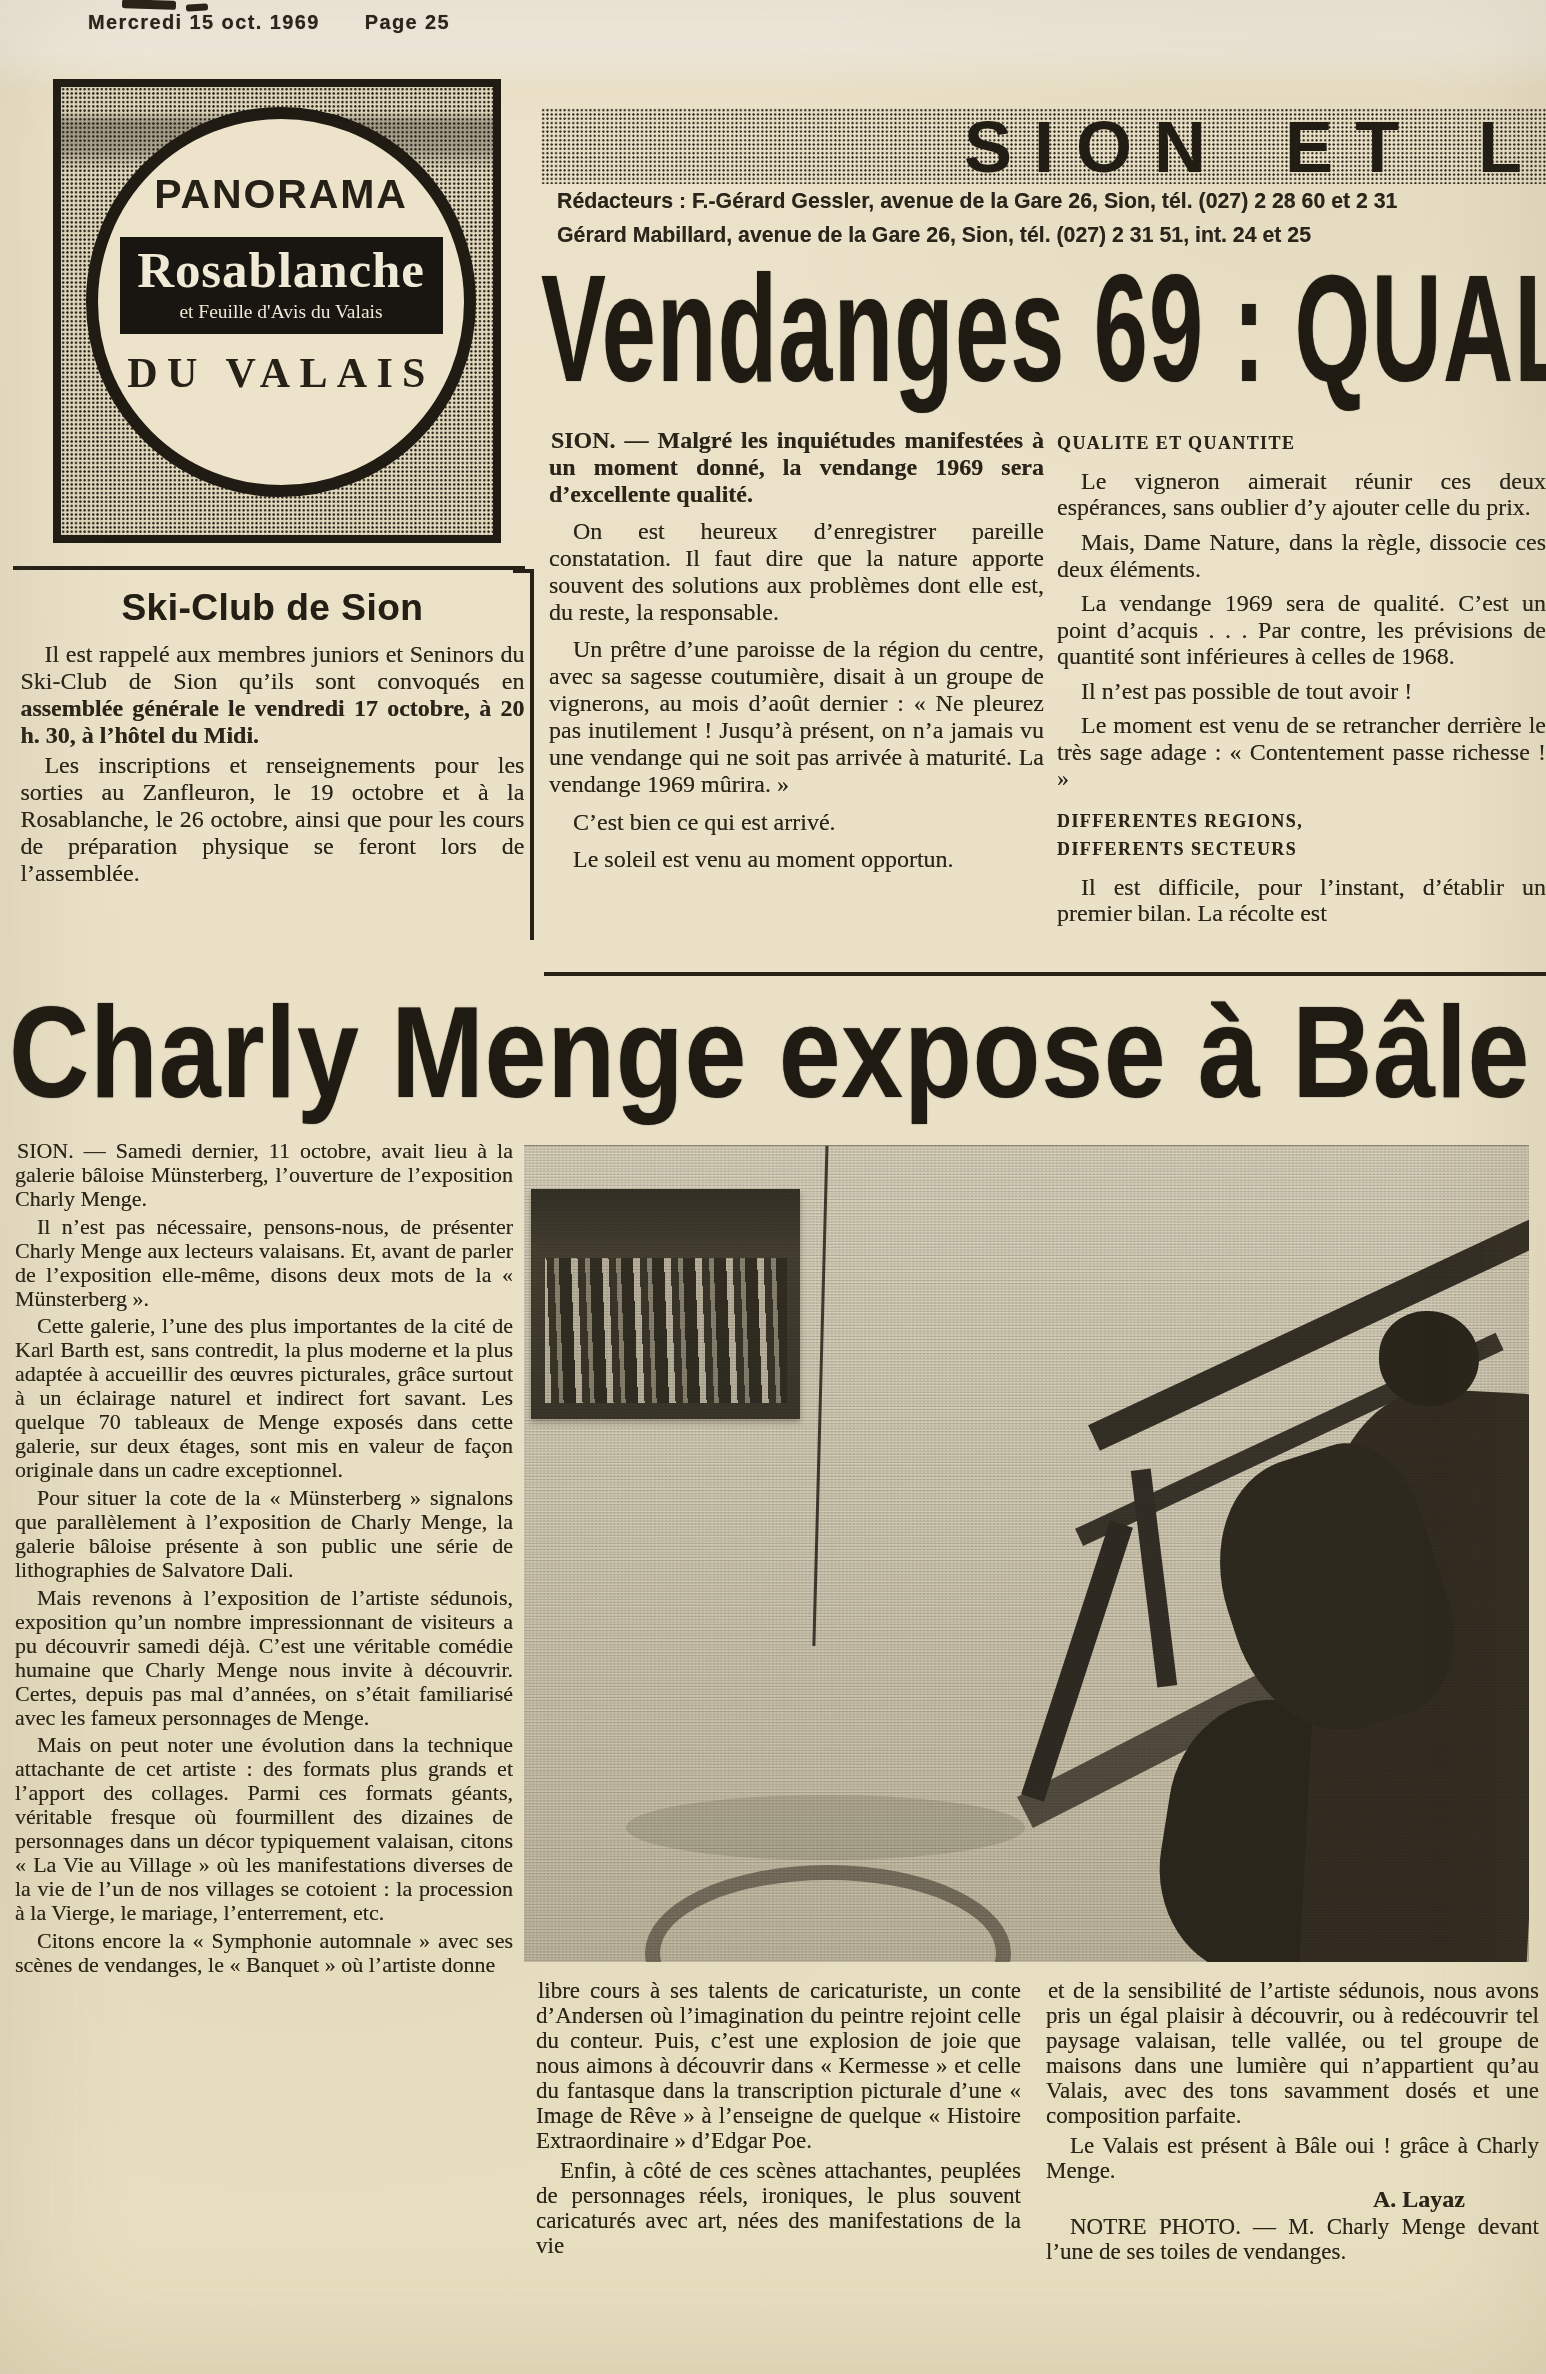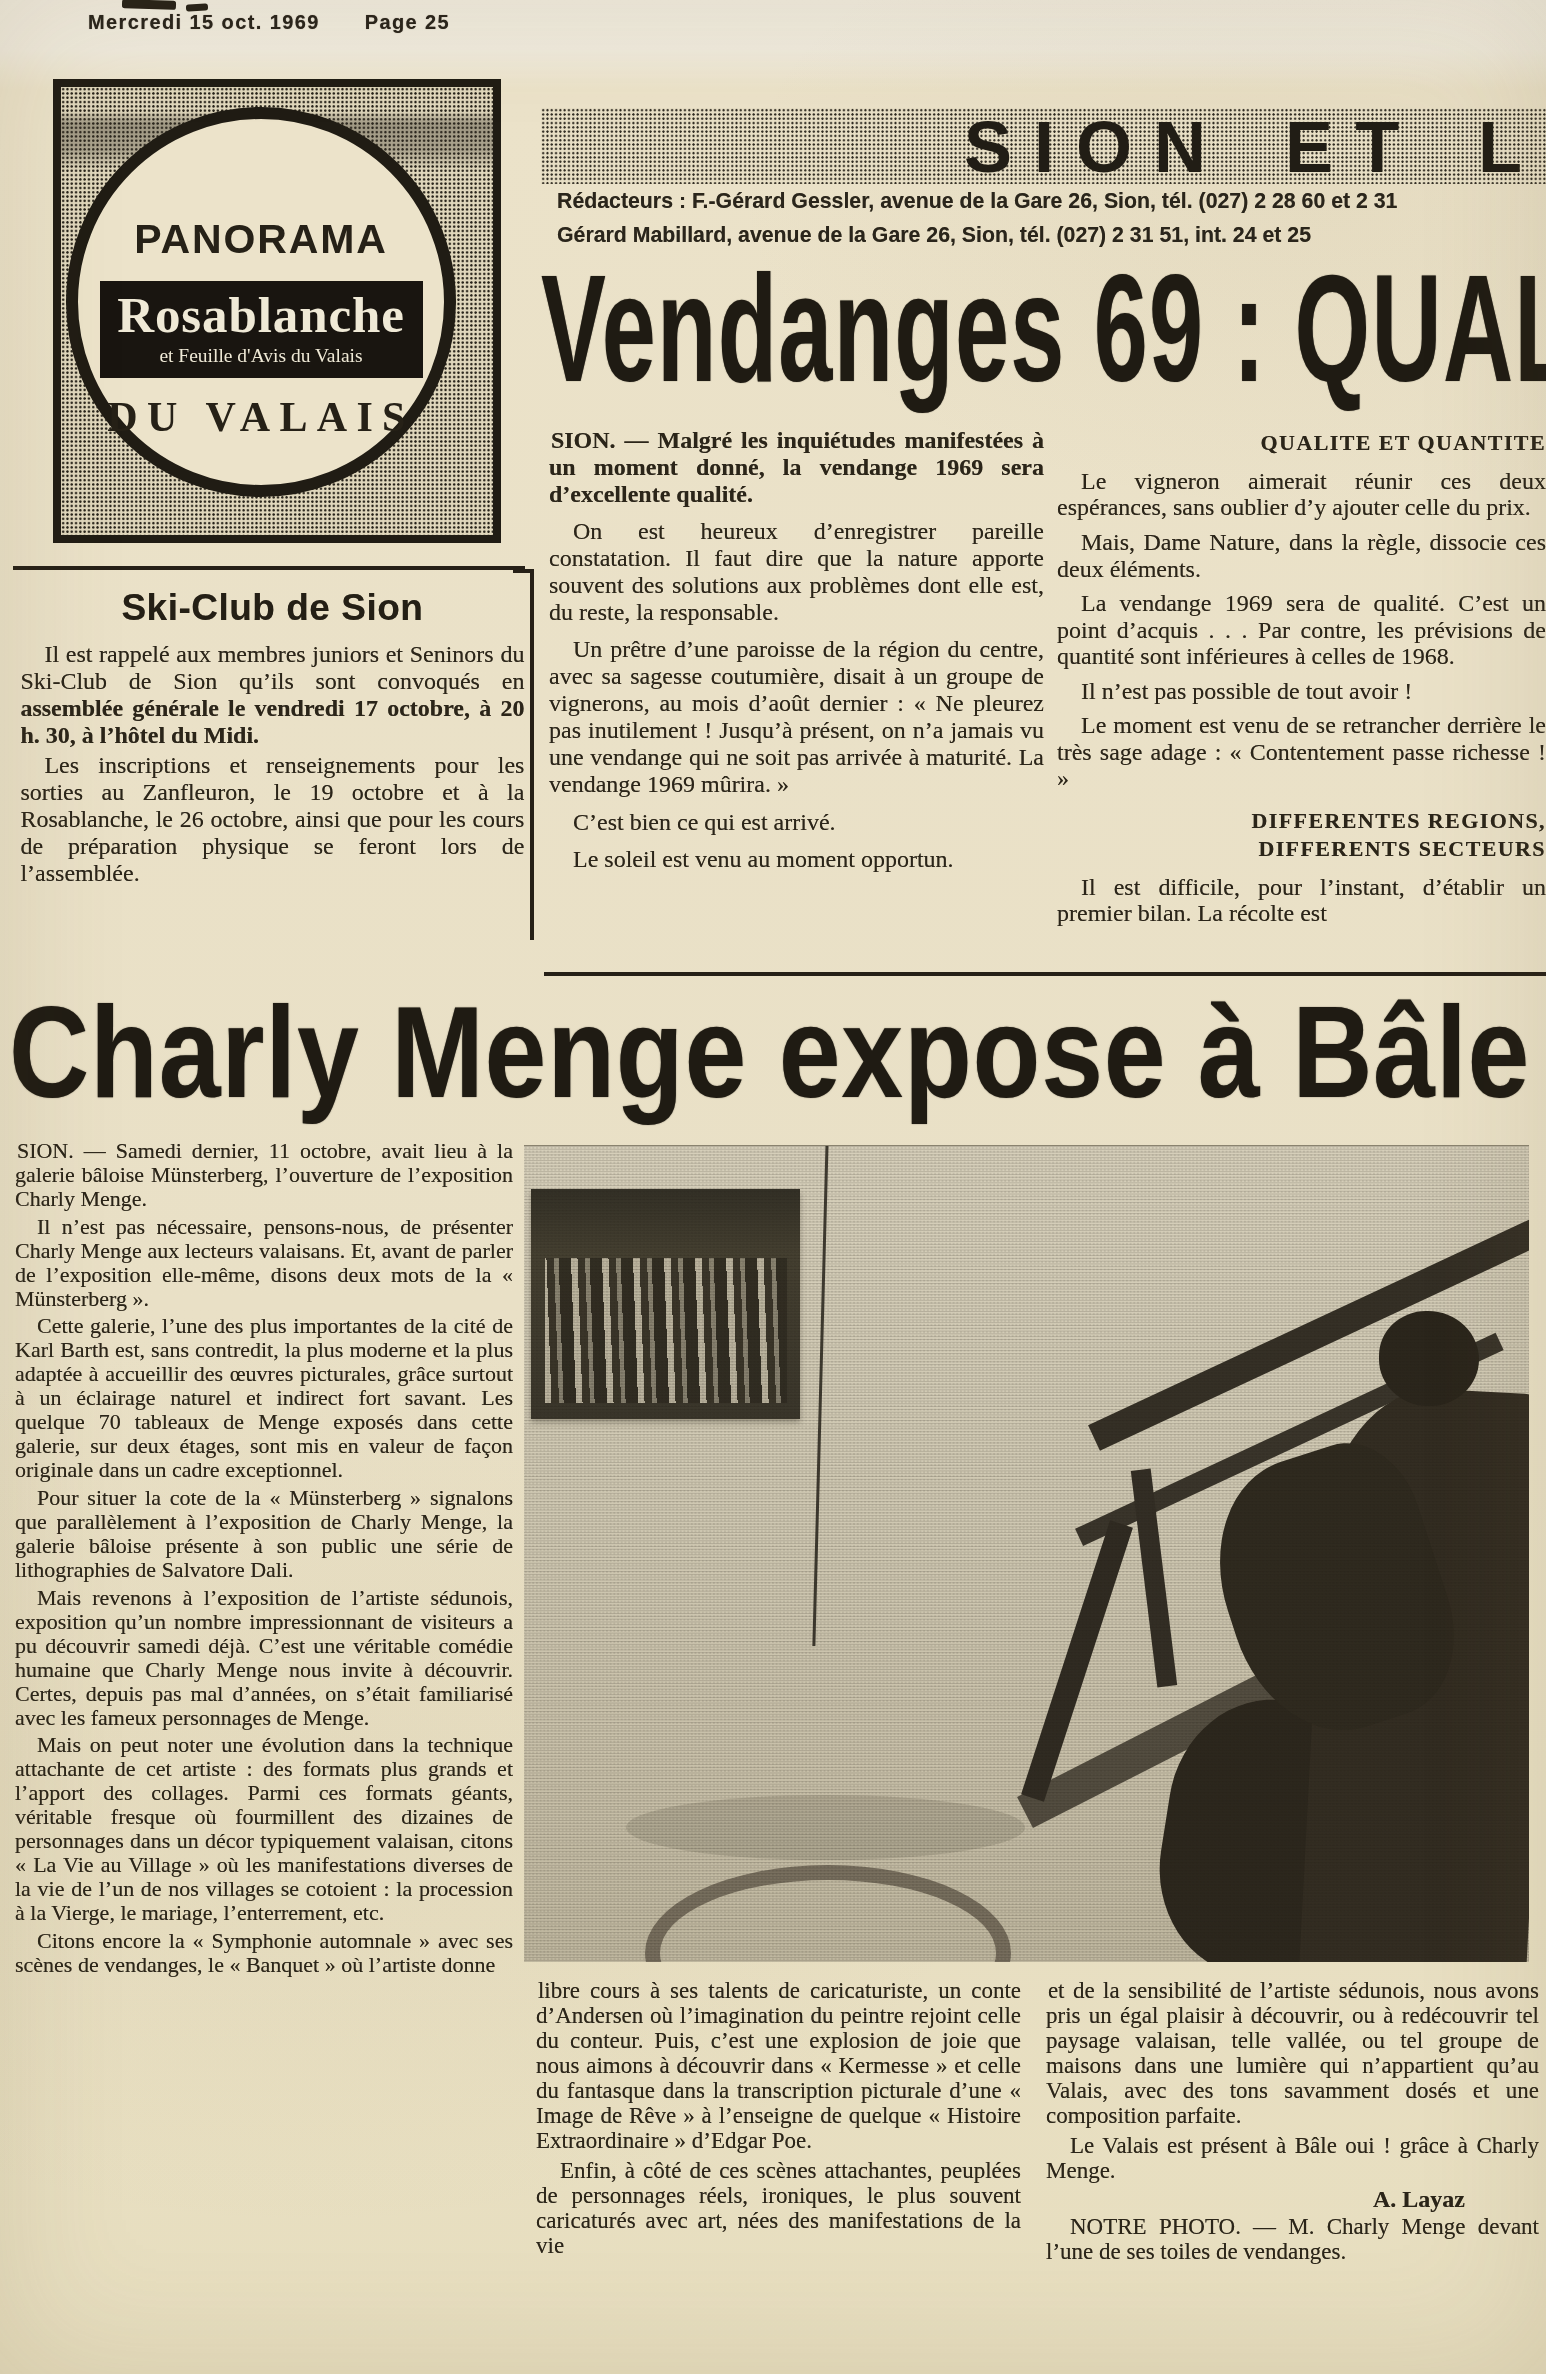--- a/index.html
+++ b/index.html
@@ -23,23 +23,23 @@
   .dateline .pg{ margin-left:45px; }
 
   
   .masthead{ position:absolute; left:53px; top:79px; width:448px; height:464px;
     border:8.3px solid #201c14;
     background-color:#e0d7bc;
     background-image:
       linear-gradient(180deg, rgba(52,47,38,0) 24px, rgba(52,47,38,.38) 37px, rgba(52,47,38,.30) 63px, rgba(52,47,38,0) 83px),
       radial-gradient(circle, rgba(28,24,16,.95) 1.1px, rgba(28,24,16,0) 1.3px);
     background-size:100% 100%, 4.3px 4.3px; }
-  .mast-circle{ position:absolute; left:5px; top:20.4px; width:390px; height:390px;
+  .mast-circle{ position:absolute; left:25px; top:20.4px; width:390px; height:390px;
     border-radius:50%; border:12px solid #201c14; background:#ece3ca;
-    display:flex; flex-direction:column; align-items:center; padding-top:52px;justify-content:center; }
+    display:flex; flex-direction:column; align-items:center; padding-top:52px; }
   .mast-panorama{ font-family:"Liberation Sans",sans-serif; font-weight:700; font-size:41px;
     letter-spacing:1.9px; color:#262117; }
   .mast-box{ margin-top:18.6px; width:323px; background:#191510; color:#efe9d6;
     text-align:center; padding:7.4px 3.7px 11px; }
   .mast-title{ font-family:"Liberation Serif",serif; font-weight:700; font-size:51px;
     line-height:1.05; letter-spacing:0.9px; }
   .mast-sub{ font-family:"Liberation Serif",serif; font-size:19.5px; margin-top:2.8px; }
   .mast-region{ margin-top:15px; font-family:Liberation Serif, serif; font-weight:700;
     font-size:42px; letter-spacing:9.3px; color:#262117; }
 
@@ -78,21 +78,21 @@
   
   .col{ position:absolute; text-align:justify; color:#2b2519;
     text-shadow:0 0 0.5px rgba(43,37,25,.55); }
   .col p{ text-indent:24px; }
   .col p.flush{ text-indent:1.9px; }
   .col-vmid{ left:549px; top:427px; width:495px; font-size:24px; line-height:27px; }
   .col-vmid p{ margin-bottom:10.2px; }
   .col-vmid .lead{ font-weight:700; text-indent:1.9px; }
   .col-vright{ left:1057px; top:429px; width:489px; font-size:24px; line-height:26.4px; }
   .col-vright p{ margin-bottom:8.3px; }
-  .subhead{ font-weight:700; text-align:right; font-size:22px; letter-spacing:1.4px;
+  .subhead{ font-weight:700; text-align:left; font-size:18px; letter-spacing:1.4px;
     margin-bottom:11px; white-space:pre-line; line-height:28px; }
   .subhead.second{ margin-top:15px; }
   .skiclub{ left:20.4px; top:594px; width:504px; font-size:24px; line-height:27px; }
   .skiclub h2{ font-family:"Liberation Sans",sans-serif; font-weight:700; font-size:37px;
     text-align:center; margin-bottom:20.4px; color:#241f15; letter-spacing:0.5px; }
   .skiclub p{ margin-bottom:2.8px; }
   .col-m1{ left:15px; top:1139px; width:498px; font-size:22px; line-height:24px; }
   .col-m1 p{ margin-bottom:3.7px; text-indent:22px; }
   .col-m2{ left:536px; top:1978px; width:485px; font-size:23px; line-height:25px; }
   .col-m2 p{ margin-bottom:4.6px; }

